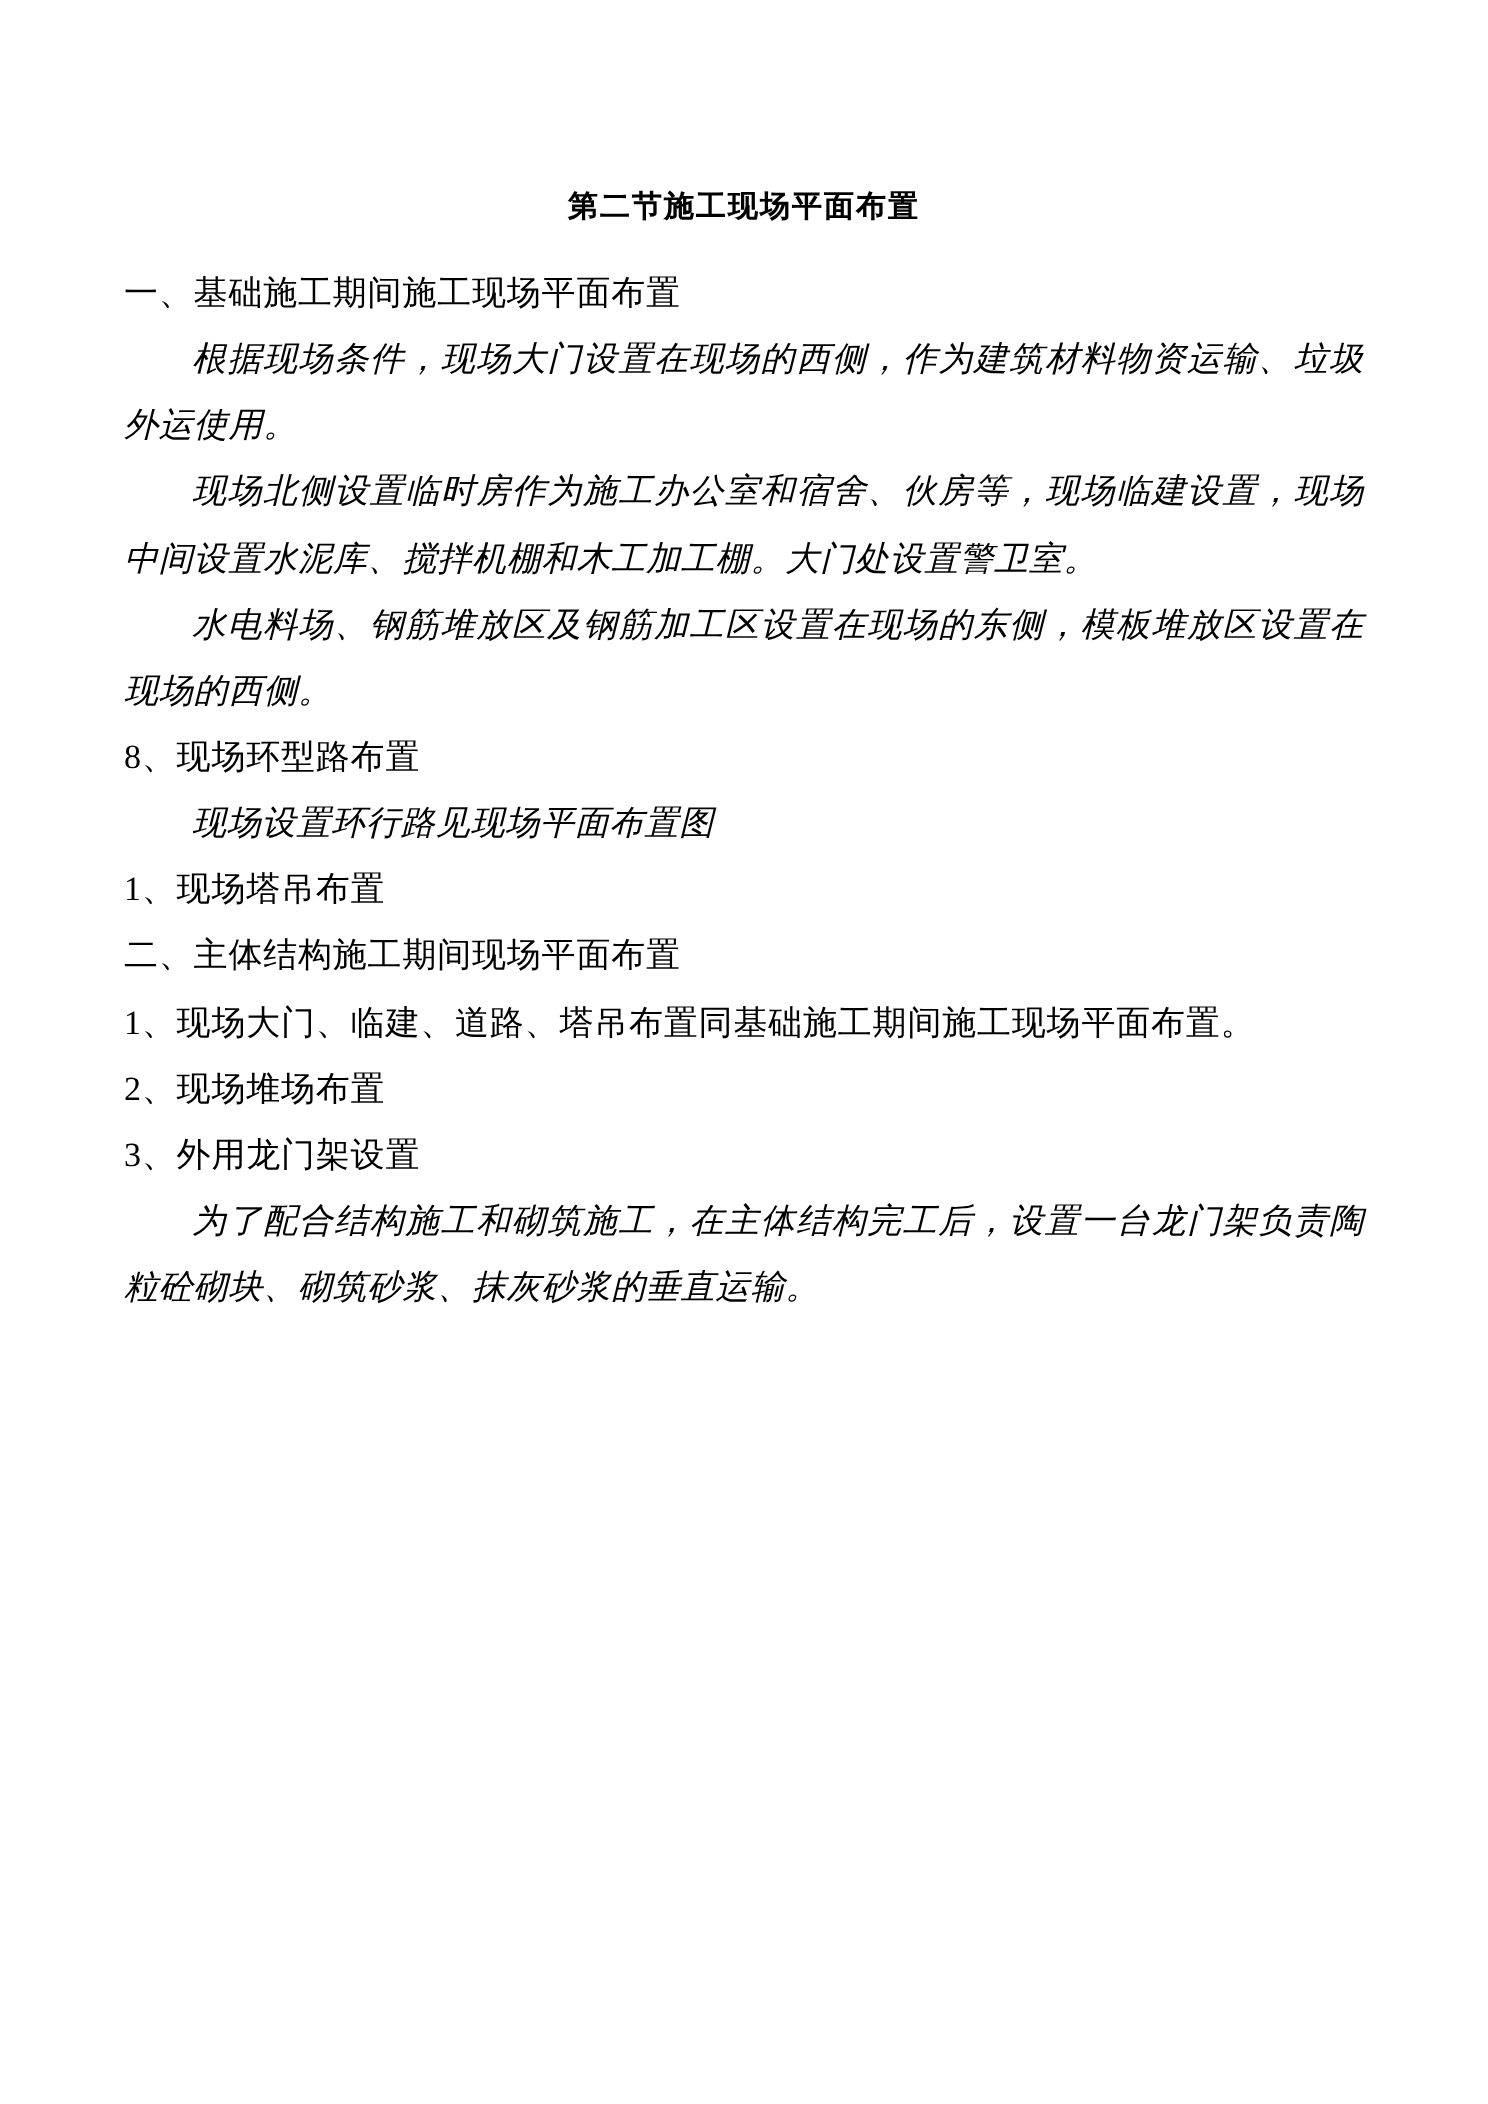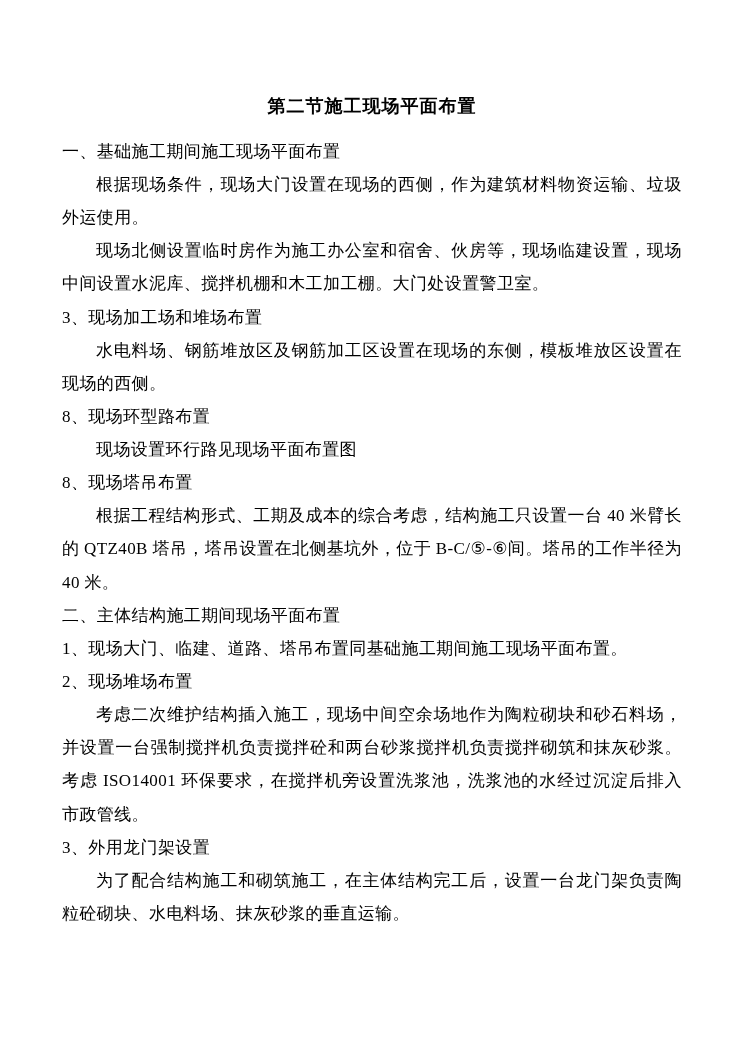--- a/index.html
+++ b/index.html
@@ -17,56 +17,54 @@
   }
   .page {
     box-sizing: border-box;
     width: 744px;
     height: 1052px;
     padding: 74px 62px 40px 62px;
     background: #ffffff;
   }
   .doc-title {
     text-align: center;
-    font-size: 18px;
+    font-size: 15px;
     font-weight: bold;
     letter-spacing: 1px;
     margin: 18px 0 14px 0;
     line-height: 1.6;
   }
   .para {
     font-size: 17px;
     line-height: 1.95;
     text-align: justify;
     text-justify: inter-ideograph;
     letter-spacing: 0.4px;
     margin: 0;
   }
   .para.indent {
     text-indent: 2em;
+    font-style: italic;
   }
   .para.heading {
     text-indent: 0;
   }
 </style>
 </head>
 <body>
 
 <div class="page">
   <div class="doc-title">第二节施工现场平面布置</div>
   <div id="body-content">
       <p class="para heading">一、基础施工期间施工现场平面布置</p>
       <p class="para indent">根据现场条件，现场大门设置在现场的西侧，作为建筑材料物资运输、垃圾外运使用。</p>
       <p class="para indent">现场北侧设置临时房作为施工办公室和宿舍、伙房等，现场临建设置，现场中间设置水泥库、搅拌机棚和木工加工棚。大门处设置警卫室。</p>
-      <p class="para heading">3、现场加工场和堆场布置</p>
       <p class="para indent">水电料场、钢筋堆放区及钢筋加工区设置在现场的东侧，模板堆放区设置在现场的西侧。</p>
       <p class="para heading">8、现场环型路布置</p>
       <p class="para indent">现场设置环行路见现场平面布置图</p>
-      <p class="para heading">8、现场塔吊布置</p>
-      <p class="para indent">根据工程结构形式、工期及成本的综合考虑，结构施工只设置一台 40 米臂长的 QTZ40B 塔吊，塔吊设置在北侧基坑外，位于 B-C/⑤-⑥间。塔吊的工作半径为 40 米。</p>
+      <p class="para heading">1、现场塔吊布置</p>
       <p class="para heading">二、主体结构施工期间现场平面布置</p>
       <p class="para heading">1、现场大门、临建、道路、塔吊布置同基础施工期间施工现场平面布置。</p>
       <p class="para heading">2、现场堆场布置</p>
-      <p class="para indent">考虑二次维护结构插入施工，现场中间空余场地作为陶粒砌块和砂石料场，并设置一台强制搅拌机负责搅拌砼和两台砂浆搅拌机负责搅拌砌筑和抹灰砂浆。考虑 ISO14001 环保要求，在搅拌机旁设置洗浆池，洗浆池的水经过沉淀后排入市政管线。</p>
       <p class="para heading">3、外用龙门架设置</p>
-      <p class="para indent">为了配合结构施工和砌筑施工，在主体结构完工后，设置一台龙门架负责陶粒砼砌块、水电料场、抹灰砂浆的垂直运输。</p>
+      <p class="para indent">为了配合结构施工和砌筑施工，在主体结构完工后，设置一台龙门架负责陶粒砼砌块、砌筑砂浆、抹灰砂浆的垂直运输。</p>
     </div>
 </div>
 
 </body></html>

